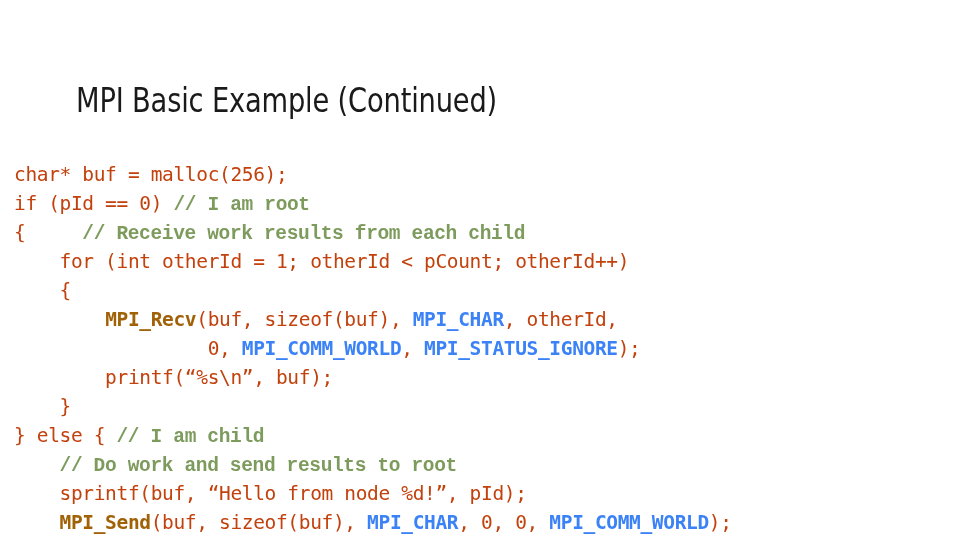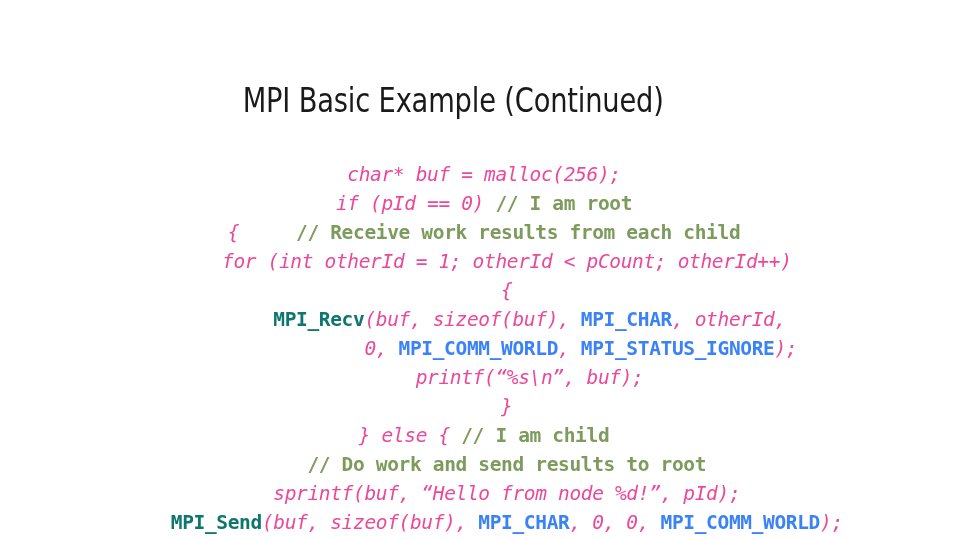--- a/index.html
+++ b/index.html
@@ -13,21 +13,20 @@
     overflow: hidden;
     font-family: "Liberation Sans", sans-serif;
     position: relative;
   }
   #slide {
     position: absolute;
     left: 0; top: 0;
     width: 960px;
     height: 540px;
     background: #ffffff;
-    text-align: center;
   }
   #slide-title {
     position: absolute;
     left: 76px;
     top: 57px;
     width: 820px;
     font-family: "DejaVu Sans Condensed", "Liberation Sans Narrow", "Liberation Sans", sans-serif;
     font-size: 33px;
     font-weight: 400;
     line-height: 44px;
@@ -47,23 +46,23 @@
     line-height: 29px;
     color: #1c1c1c;
     white-space: pre;
     letter-spacing: -0.35px;
   }
   .code-line {
     display: block;
     height: 29px;
     white-space: pre;
   }
-  .tok-plain   { color: #ec4899; font-weight: 400; font-style: italic; }
-  .tok-comment { color: #7d9b5c; font-weight: 700; }
-  .tok-fn      { color: #0f766e; font-weight: 700; }
+  .tok-plain   { color: #c2410c; font-weight: 400; }
+  .tok-comment { color: #7d9b5c; font-weight: 700; font-family: Liberation Mono, monospace; }
+  .tok-fn      { color: #a16207; font-weight: 700; }
   .tok-const   { color: #3b82f6; font-weight: 700; }
 </style>
 </head>
 <body>
 
 <div id="slide">
 
   <h1 id="slide-title">MPI Basic Example (Continued)</h1>
 
   <pre id="code-block"><span class="code-line"><span class="tok-plain">char* buf = malloc(256);</span></span><span class="code-line"><span class="tok-plain">if (pId == 0) </span><span class="tok-comment">// I am root</span></span><span class="code-line"><span class="tok-plain">{     </span><span class="tok-comment">// Receive work results from each child</span></span><span class="code-line"><span class="tok-plain">    for (int otherId = 1; otherId &lt; pCount; otherId++)</span></span><span class="code-line"><span class="tok-plain">    {</span></span><span class="code-line"><span class="tok-plain">        </span><span class="tok-fn">MPI_Recv</span><span class="tok-plain">(buf, sizeof(buf), </span><span class="tok-const">MPI_CHAR</span><span class="tok-plain">, otherId,</span></span><span class="code-line"><span class="tok-plain">                 0, </span><span class="tok-const">MPI_COMM_WORLD</span><span class="tok-plain">, </span><span class="tok-const">MPI_STATUS_IGNORE</span><span class="tok-plain">);</span></span><span class="code-line"><span class="tok-plain">        printf(“%s\n”, buf);</span></span><span class="code-line"><span class="tok-plain">    }</span></span><span class="code-line"><span class="tok-plain">} else { </span><span class="tok-comment">// I am child</span></span><span class="code-line"><span class="tok-plain">    </span><span class="tok-comment">// Do work and send results to root</span></span><span class="code-line"><span class="tok-plain">    sprintf(buf, “Hello from node %d!”, pId);</span></span><span class="code-line"><span class="tok-plain">    </span><span class="tok-fn">MPI_Send</span><span class="tok-plain">(buf, sizeof(buf), </span><span class="tok-const">MPI_CHAR</span><span class="tok-plain">, 0, 0, </span><span class="tok-const">MPI_COMM_WORLD</span><span class="tok-plain">);</span></span><span class="code-line"><span class="tok-plain">}</span></span></pre>

